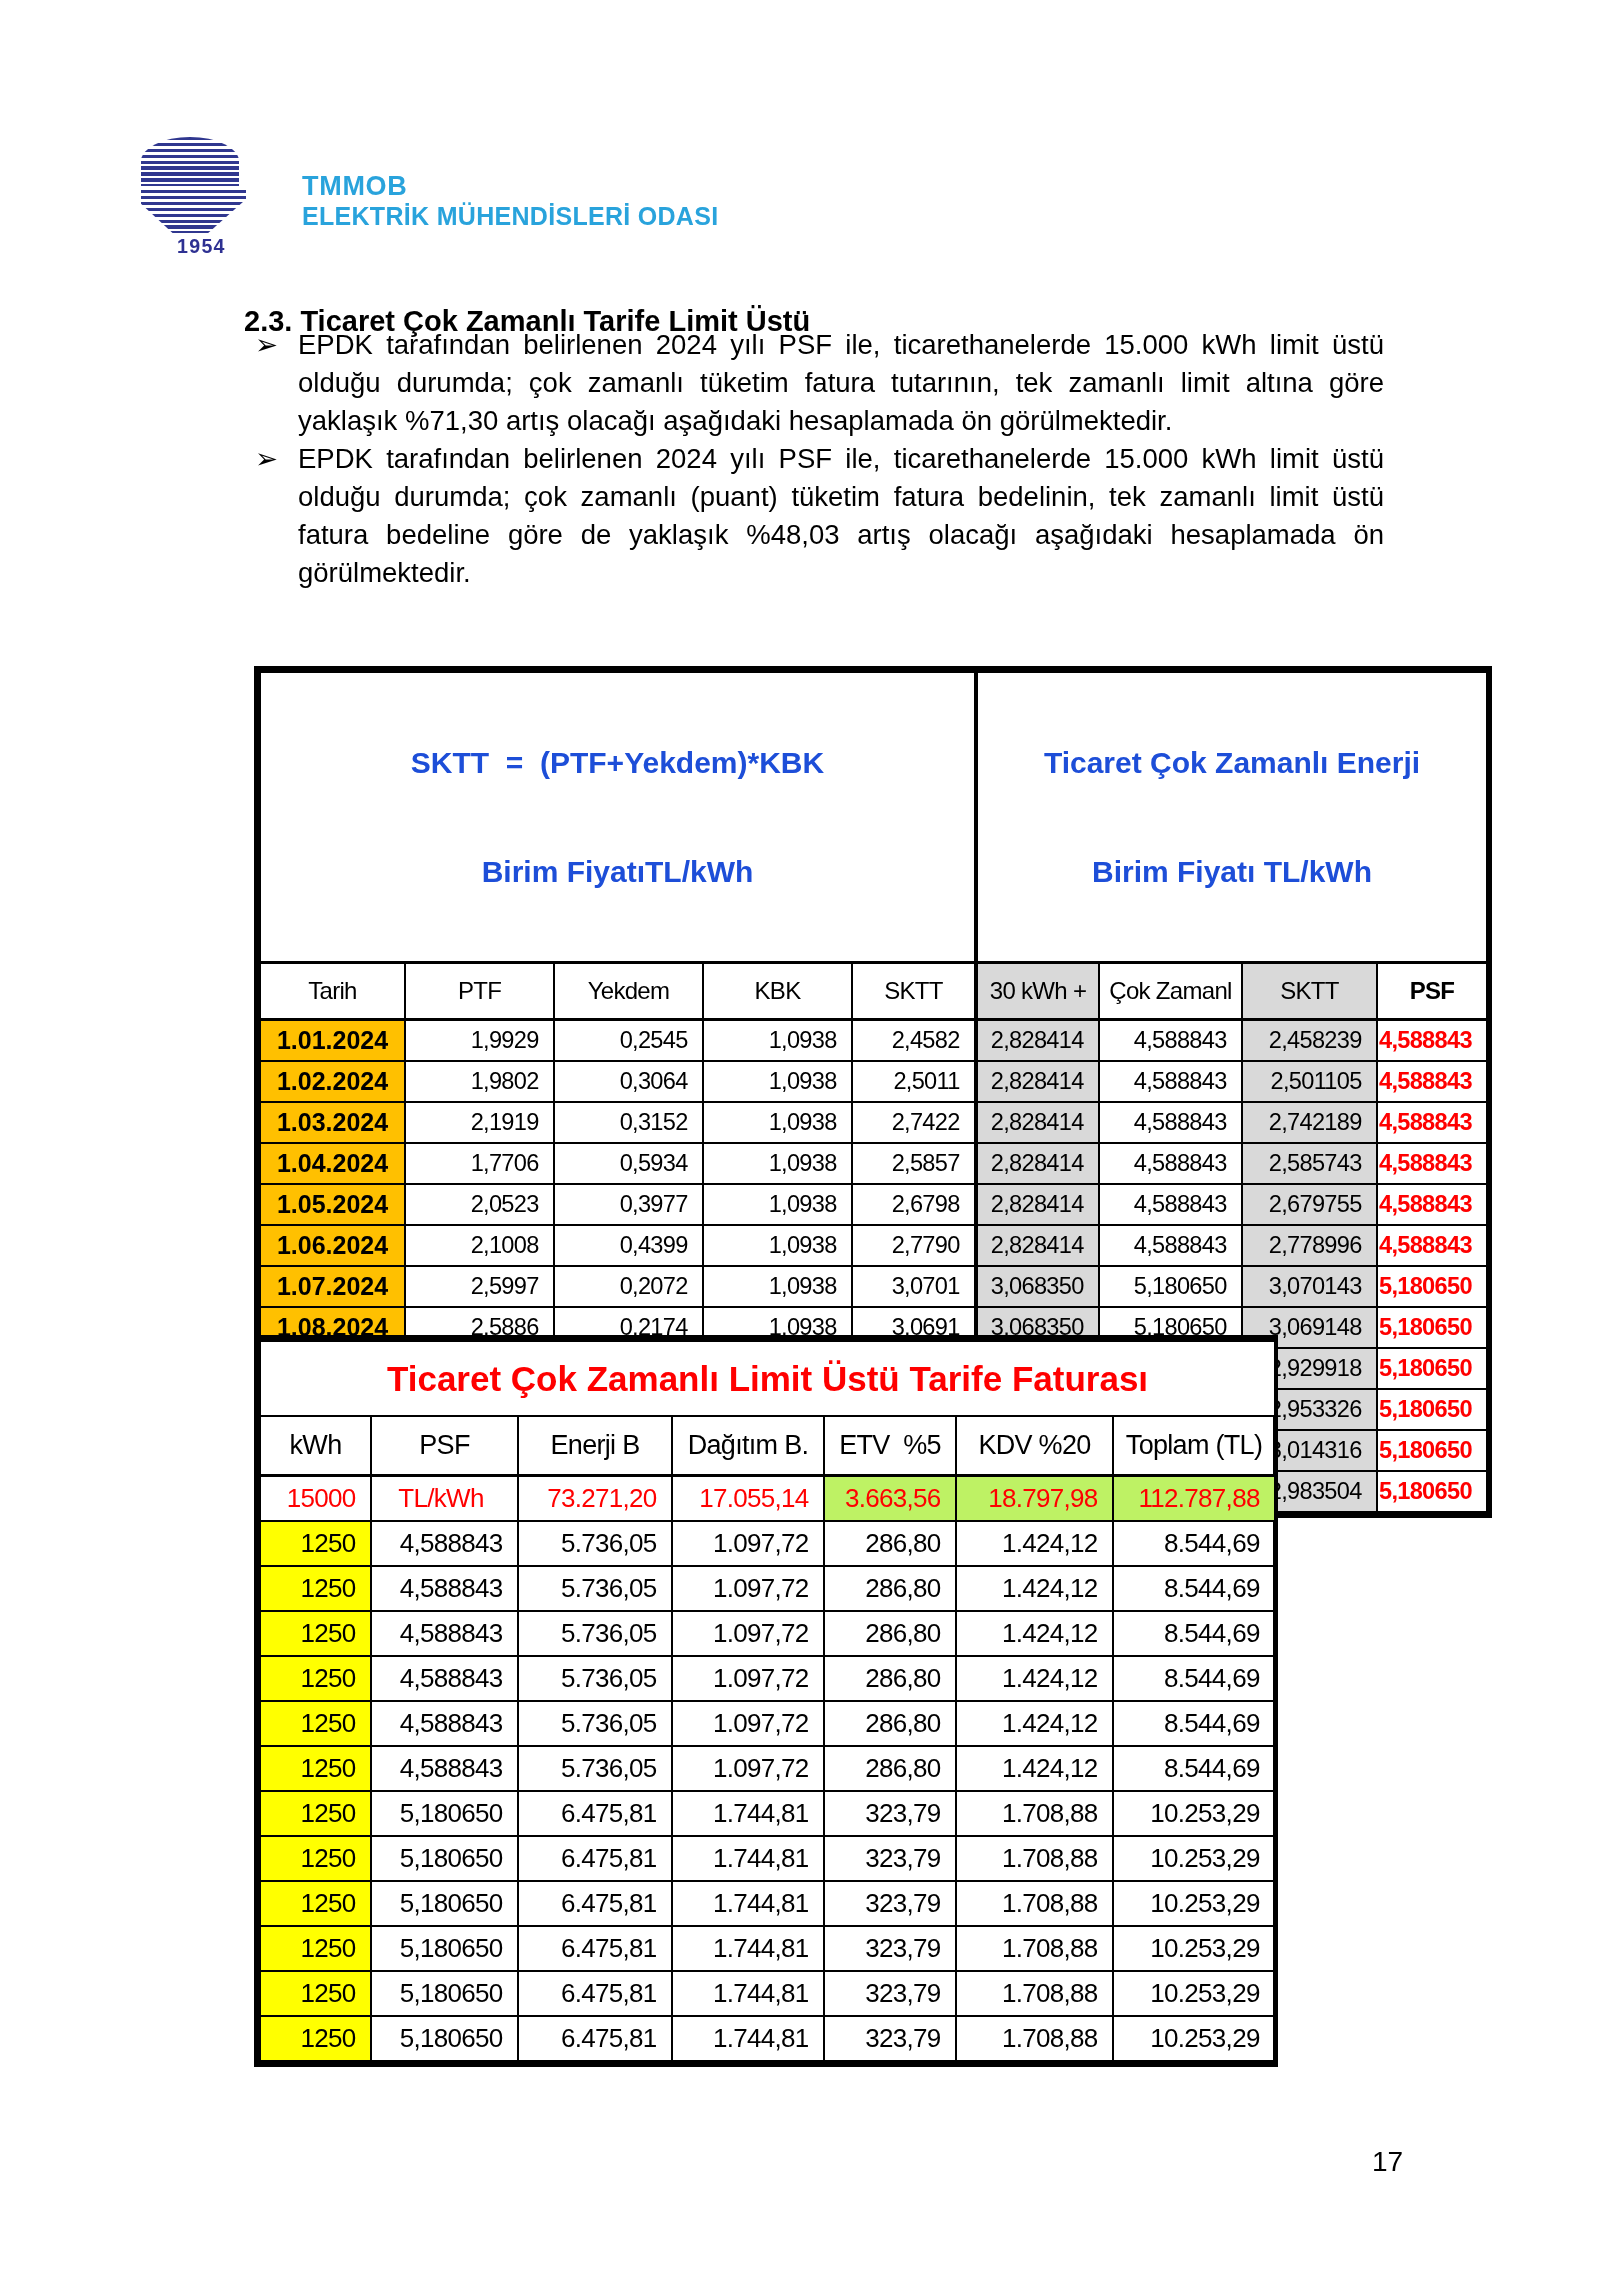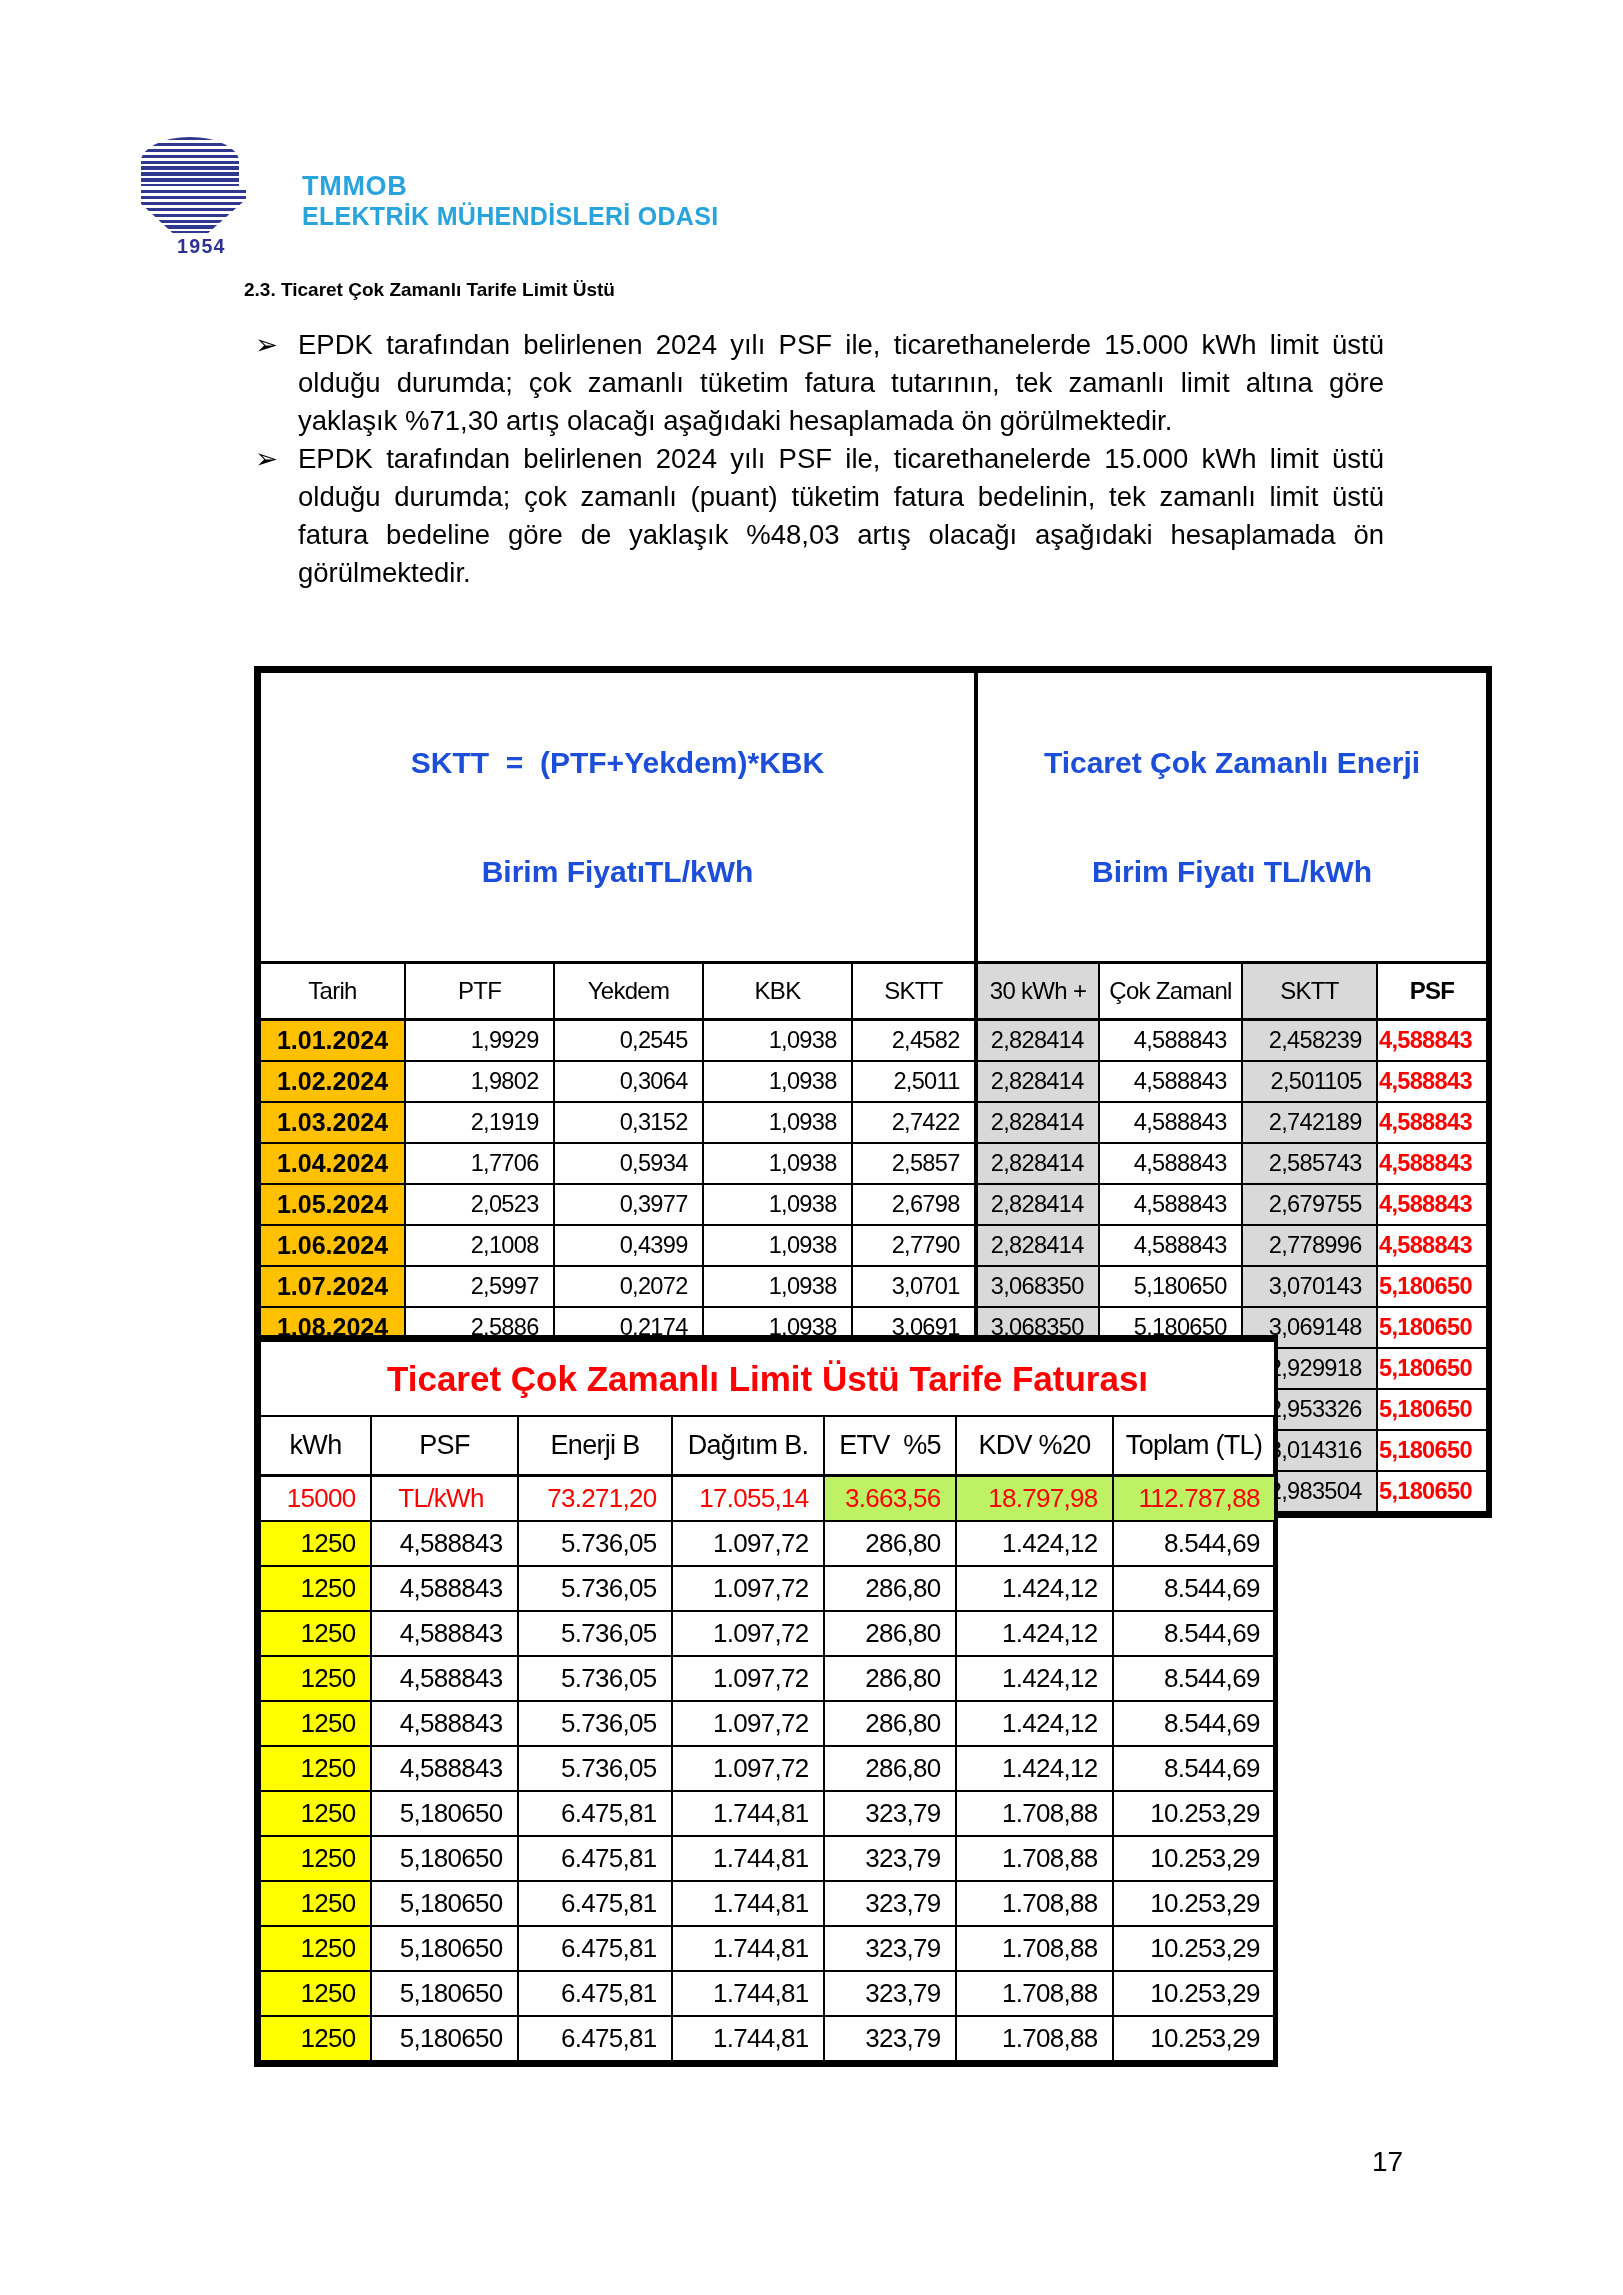--- a/index.html
+++ b/index.html
@@ -28,22 +28,22 @@
   .logo-year{
     margin-top:2px;margin-left:36px;
     font-weight:bold;font-size:19.6px;letter-spacing:1.3px;color:#2e3192;
   }
   .logo-text{position:absolute;left:118px;top:34px;color:#29a3dc;font-weight:bold;white-space:nowrap;margin-left:43px;}
   .logo-text .l1{font-size:27px;line-height:30px;letter-spacing:0.7px;}
   .logo-text .l2{font-size:25px;line-height:30px;letter-spacing:0.3px;}
 
   
   .heading{
-    position:absolute;left:244px;top:279px;
-    font-size:19px;font-weight:bold;white-space:nowrap;
+    position:absolute;left:244px;top:305px;
+    font-size:29px;font-weight:bold;white-space:nowrap;
   }
   .bullets{position:absolute;left:255px;top:326px;width:1129px;}
   .bullet{display:flex;}
   .bullet .marker{flex:0 0 43px;font-size:27.5px;line-height:37px;}
   .bullet .text{flex:1;font-size:27.5px;line-height:38px;text-align:justify;}
 
   
   .tbl-wrap{position:absolute;border:5.9px solid #000;background:#fff;}
   table{border-collapse:collapse;table-layout:fixed;width:100%;letter-spacing:-0.7px;}
   td,th{border:2px solid #000;overflow:hidden;white-space:nowrap;}

